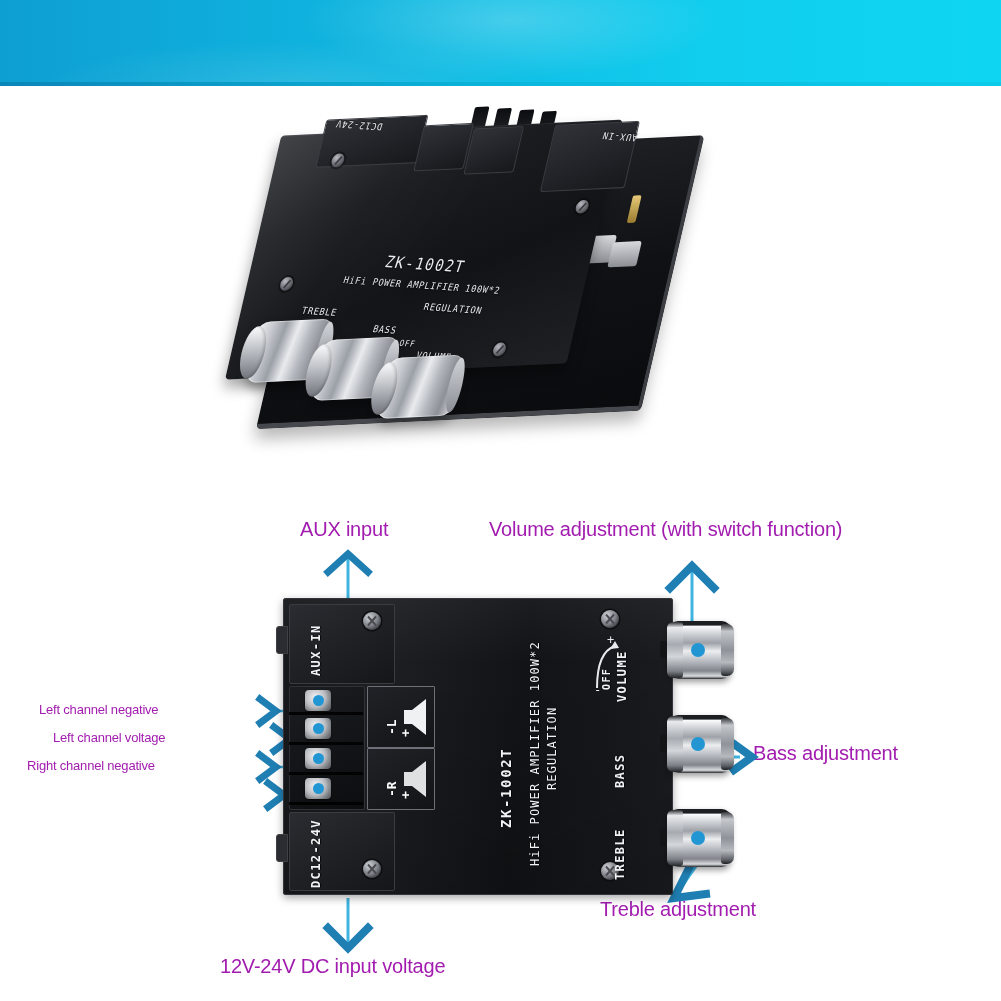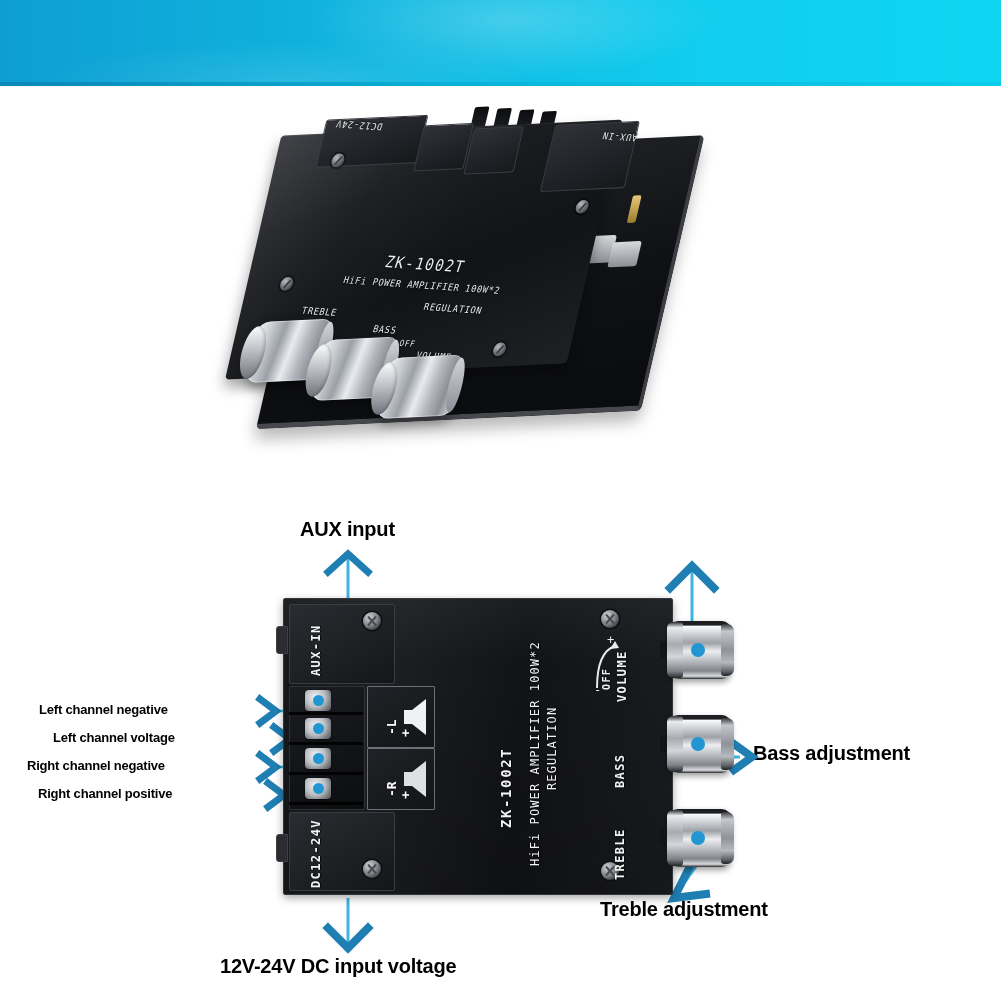--- a/index.html
+++ b/index.html
@@ -113,21 +113,21 @@
   }
   .knob3d::after{
     content:"";position:absolute;right:-4px;top:3px;width:14px;height:52px;border-radius:50%;
     background:linear-gradient(180deg,#cfd2d7,#8b8f95);
   }
   .capR{position:absolute;border-radius:3px;background:linear-gradient(180deg,#d8dade,#8b8e93);transform:skewX(-22deg) skewY(6deg);}
   .headerpin{position:absolute;width:9px;height:26px;border-radius:2px;background:linear-gradient(180deg,#e6c878,#9a7c2f);transform:skewX(-22deg) skewY(6deg);}
 
   
   .anno{
-    position:absolute;color:#000000;font-weight:bold;font-size:20px;
+    position:absolute;color:#a21caf;font-weight:normal;font-size:20px;
     white-space:nowrap;letter-spacing:-.2px;
   }
   .anno.sm{font-size:13px;}
 
   
   .arrow{position:absolute;}
 
   
   #board{position:absolute;left:283px;top:598px;width:390px;height:297px;}
   .bd-body{
@@ -254,25 +254,25 @@
       <div class="lbl3d small" style="left:388px;top:60px;transform:skewX(-22deg) skewY(6deg) rotate(186deg);">AUX-IN</div>
 
       <div class="knob3d" style="left:8px;top:196px;"></div>
       <div class="knob3d" style="left:70px;top:224px;"></div>
       <div class="knob3d" style="left:132px;top:252px;"></div>
     </div>
   </div>
 
   <div class="anno" style="left:300px;top:518px;">AUX input</div>
 
+  <div class="anno" style="left:489px;top:518px;">Volume adjustment (with switch function)</div>
 
   <div class="anno sm" style="left:39px;top:702px;">Left channel negative</div>
   <div class="anno sm" style="left:53px;top:730px;">Left channel voltage</div>
   <div class="anno sm" style="left:27px;top:758px;text-align:right;">Right channel negative</div>
-  <div class="anno sm" style="left:38px;top:786px;">Right channel positive</div>
 
   <div class="anno" style="left:753px;top:742px;">Bass adjustment</div>
   <div class="anno" style="left:600px;top:898px;">Treble adjustment</div>
   <div class="anno" style="left:220px;top:955px;">12V-24V DC input voltage</div>
 
   <svg class="arrow" style="left:322px;top:546px;" width="52" height="62">
     <line x1="26" y1="62" x2="26" y2="10" stroke="#3fb4e0" stroke-width="3"></line>
     <polyline points="6,26 26,8 46,26" fill="none" stroke="#1f7fb3" stroke-width="7" stroke-linecap="square"></polyline>
   </svg>
 

